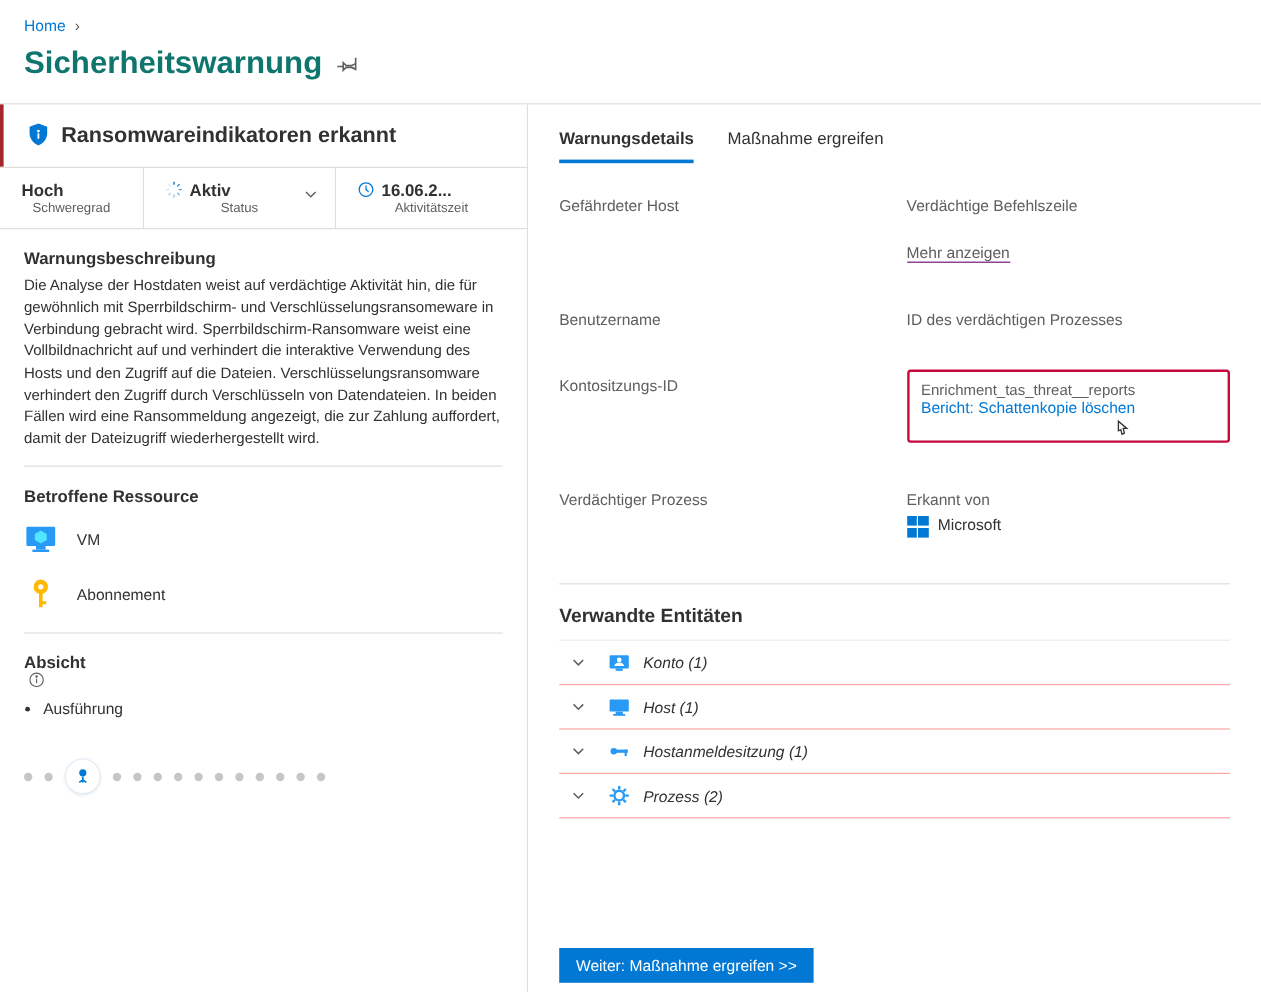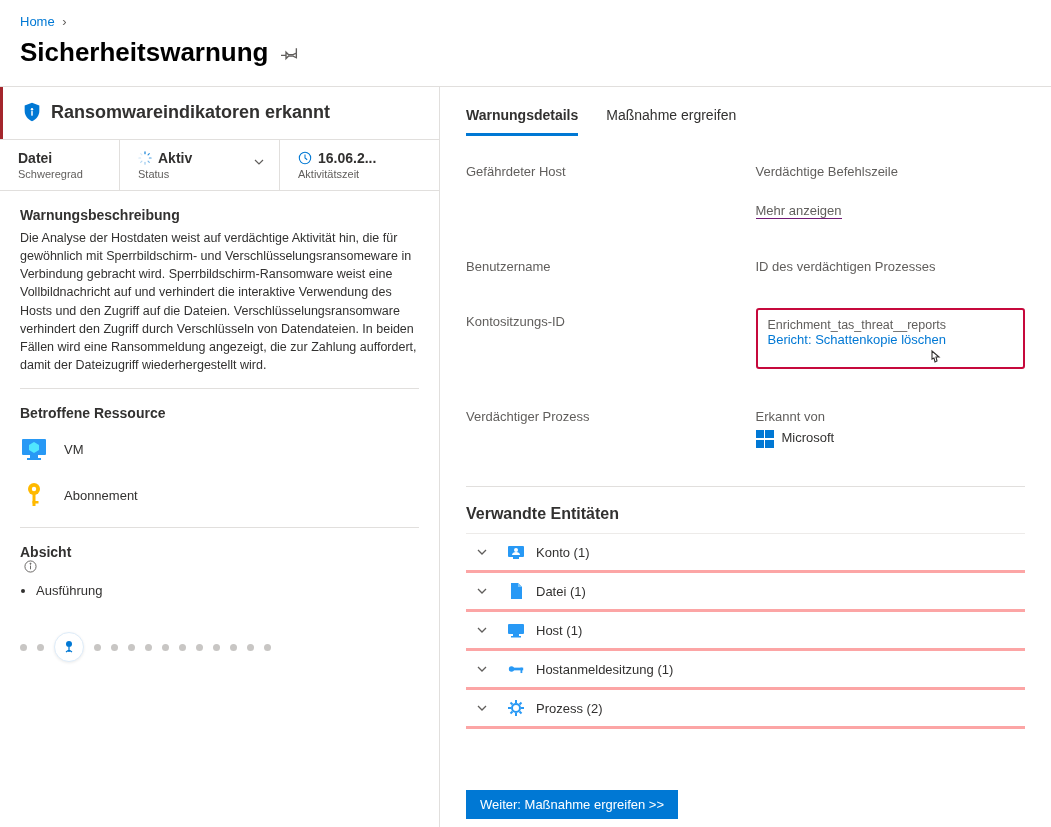--- a/index.html
+++ b/index.html
@@ -20,21 +20,21 @@
   .breadcrumb-link { color: #0078d4; }
   .breadcrumb-sep { color: #605e5c; margin: 0 4px; }
   .page-header {
     display: flex;
     align-items: center;
     padding: 8px 20px 18px 20px;
   }
   .page-title {
     font-size: 26px;
     font-weight: 600;
-    color: #000000;
+    color: #0f766e;
   }
   .pin-icon {
     margin-left: 12px;
     width: 18px;
     height: 18px;
     color: #605e5c;
   }
   .content {
     display: flex;
     border-top: 1px solid #e1dfdd;
@@ -78,20 +78,21 @@
     font-size: 14px;
     font-weight: 600;
     display: flex;
     align-items: center;
     gap: 6px;
   }
   .status-label {
     font-size: 11px;
     color: #605e5c;
     margin-top: 2px;
+    text-align: center;
   }
   .chevron-down {
     position: absolute;
     right: 14px;
     top: 16px;
     width: 12px;
     height: 12px;
   }
   .spinner-icon { color: #0078d4; width: 14px; height: 14px; }
   .clock-icon { color: #0078d4; width: 14px; height: 14px; }
@@ -223,23 +224,24 @@
   .related-title {
     font-size: 16px;
     font-weight: 600;
     padding: 18px 26px 10px 26px;
   }
   .entity-list { padding: 0 26px; }
   .entity-row {
     display: flex;
     align-items: center;
     gap: 11px;
-    border-bottom: 3px solid #fca5a5;
+    border-bottom: 1px solid #fca5a5;
     padding: 9px 4px;
     cursor: pointer;
+    font-style: italic;
   }
   .entity-row:first-child { border-top: 1px solid #edebe9; }
   .chevron {
     width: 12px; height: 12px; color: #605e5c;
     margin-left: 6px;
   }
   .entity-icon { width: 18px; height: 18px; display: flex; align-items: center; justify-content: center; margin-left: 8px; }
   .entity-label { font-size: 13px; }
   .footer-btn {
     position: absolute;
@@ -280,21 +282,21 @@
           <path d="M12 2l8 3v6c0 5-3.5 9.5-8 11-4.5-1.5-8-6-8-11V5l8-3z"></path>
           <circle cx="12" cy="9" r="1.3" fill="#fff"></circle>
           <rect x="11.2" y="11" width="1.6" height="5" fill="#fff"></rect>
         </svg>
       </span>
       <span class="alert-title">Ransomwareindikatoren erkannt</span>
     </div>
 
     <div class="status-row">
       <div class="status-cell">
-        <div class="status-value">Datei</div>
+        <div class="status-value">Hoch</div>
         <div class="status-label">Schweregrad</div>
       </div>
       <div class="status-cell">
         <div class="status-value">
           <span>
             <svg class="spinner-icon" viewBox="0 0 16 16">
               <g stroke="#0078d4" stroke-width="1.3" stroke-linecap="round">
                 <line x1="8" y1="1" x2="8" y2="3" opacity="1"></line>
                 <line x1="12.9" y1="3.1" x2="11.5" y2="4.5" opacity="0.85"></line>
                 <line x1="15" y1="8" x2="13" y2="8" opacity="0.7"></line>
@@ -469,34 +471,20 @@
         </span>
         <span class="entity-label">Konto (1)</span>
       </div>
       <div class="entity-row">
         <span>
             <svg class="chevron" viewBox="0 0 12 12" fill="none" stroke="currentColor" stroke-width="1.3">
               <path d="M2 4l4 4 4-4"></path>
             </svg>
           </span>
         <span class="entity-icon">
-          <svg width="14" height="18" viewBox="0 0 14 18">
-              <path d="M2 1h7l4 4v12H2z" fill="#2899f5"></path>
-              <path d="M9 1v4h4" fill="#7cc3f7"></path>
-            </svg>
-        </span>
-        <span class="entity-label">Datei (1)</span>
-      </div>
-      <div class="entity-row">
-        <span>
-            <svg class="chevron" viewBox="0 0 12 12" fill="none" stroke="currentColor" stroke-width="1.3">
-              <path d="M2 4l4 4 4-4"></path>
-            </svg>
-          </span>
-        <span class="entity-icon">
           <svg width="18" height="16" viewBox="0 0 18 16">
               <rect x="1" y="2" width="16" height="10" rx="1" fill="#2899f5"></rect>
               <rect x="6" y="12" width="6" height="2" fill="#2899f5"></rect>
               <rect x="4" y="14" width="10" height="1.5" fill="#2899f5"></rect>
             </svg>
         </span>
         <span class="entity-label">Host (1)</span>
       </div>
       <div class="entity-row">
         <span>

